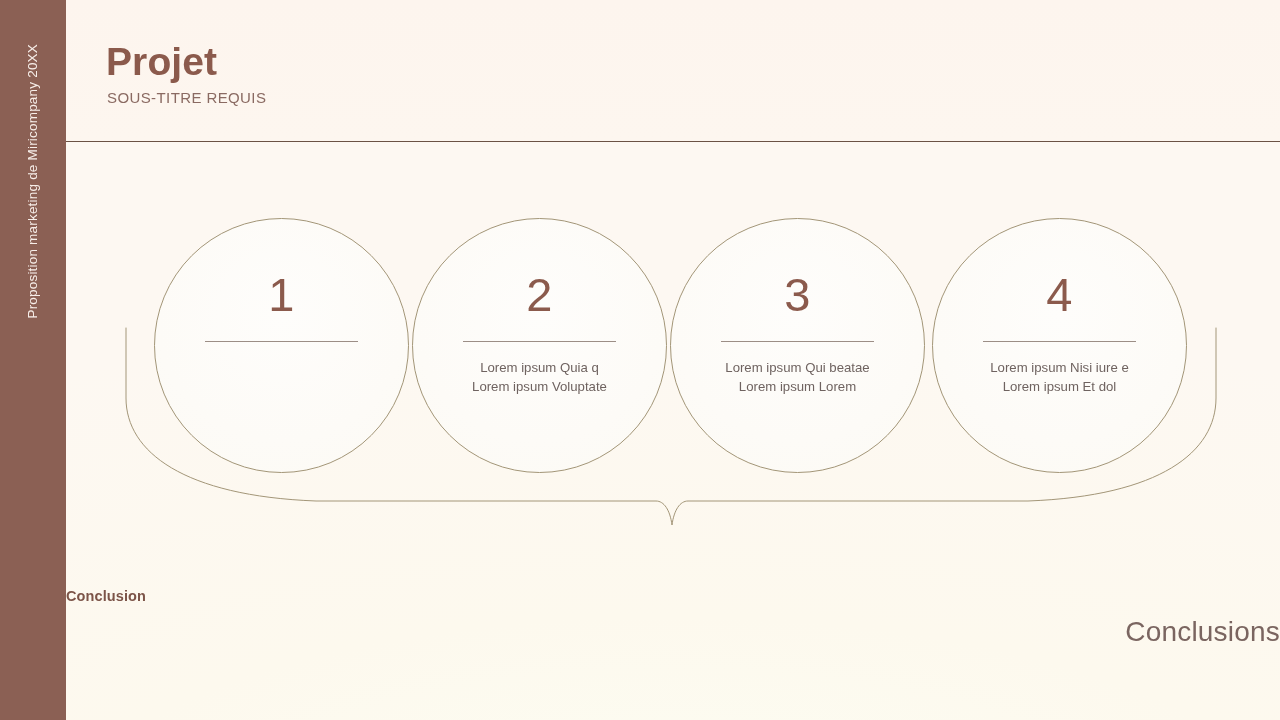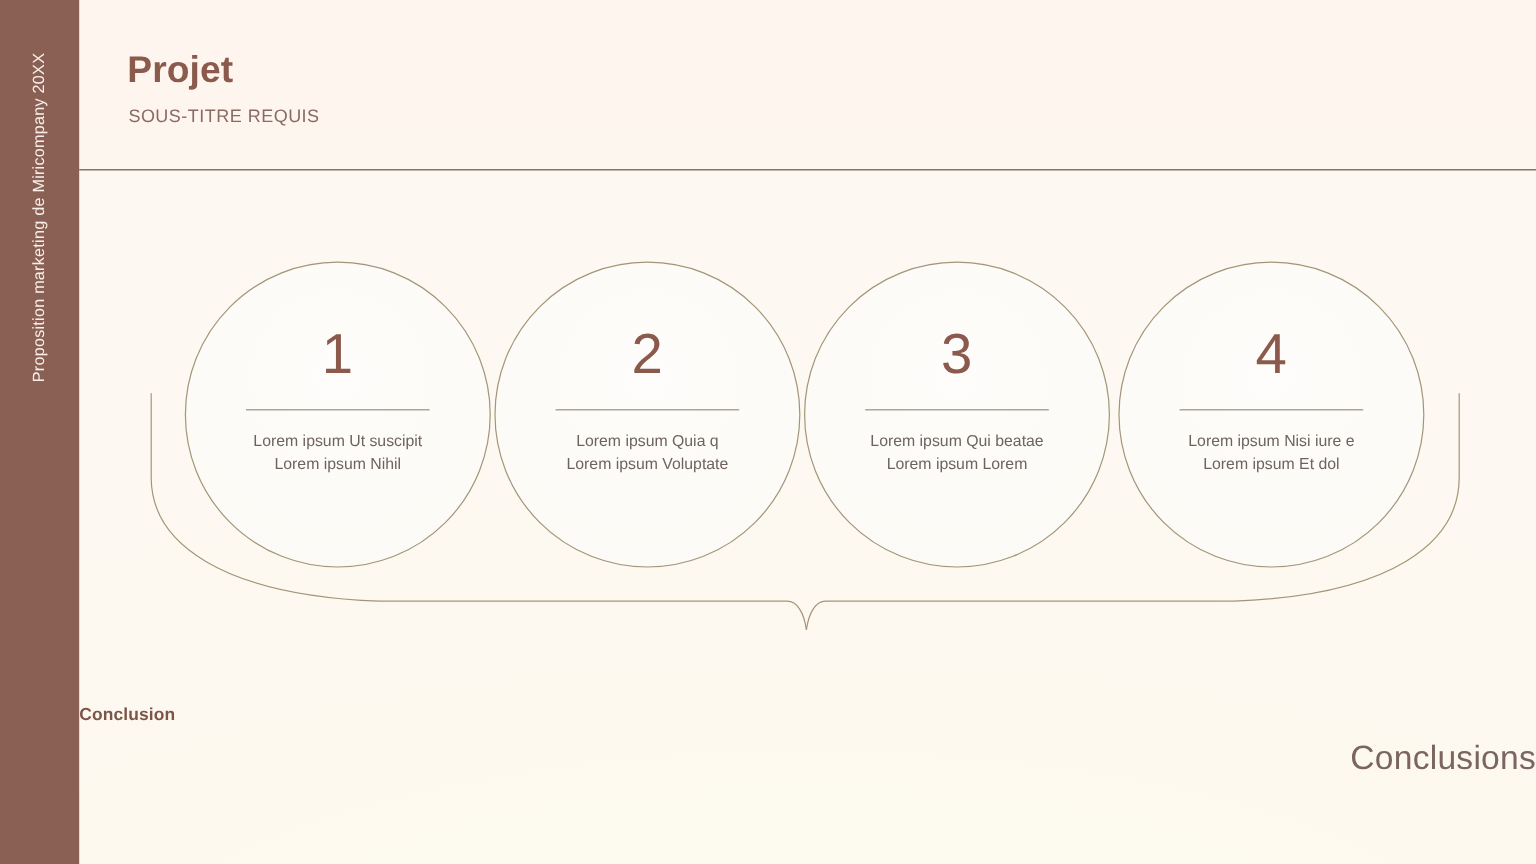--- a/index.html
+++ b/index.html
@@ -66,21 +66,21 @@
   }
   #header-rule {
     position: absolute;
     left: 0; top: 141px;
     width: 1214px; height: 1px;
     background: #6b5245;
   }
   #title {
     position: absolute;
     left: 40px; top: 40px;
-    font-size: 31px;
+    font-size: 39px;
     font-weight: bold;
     color: #8b5a4c;
     letter-spacing: 0.1px;
   }
   #subtitle {
     position: absolute;
     left: 41px; top: 89px;
     font-size: 15px;
     font-weight: normal;
     color: #8a6a62;
@@ -182,24 +182,20 @@
                C 598 501, 604 510, 606 525
                C 608 510, 614 501, 622 501
                L 962 501
                C 1094 496, 1150 452, 1150 398
                L 1150 328" stroke="#a39678" stroke-width="1" fill="none" stroke-linecap="round"></path>
     </svg>
 
     <div class="circle" style="left:88px;  top:218px;">
       <div class="circle-num">1</div>
       <div class="circle-rule"></div>
-      <div class="circle-body">
-        <div>Lorem ipsum Ut suscipit</div>
-        <div>Lorem ipsum Nihil</div>
-      </div>
     </div>
 
     <div class="circle" style="left:346px; top:218px;">
       <div class="circle-num">2</div>
       <div class="circle-rule"></div>
       <div class="circle-body">
         <div>Lorem ipsum Quia q</div>
         <div>Lorem ipsum Voluptate</div>
       </div>
     </div>

